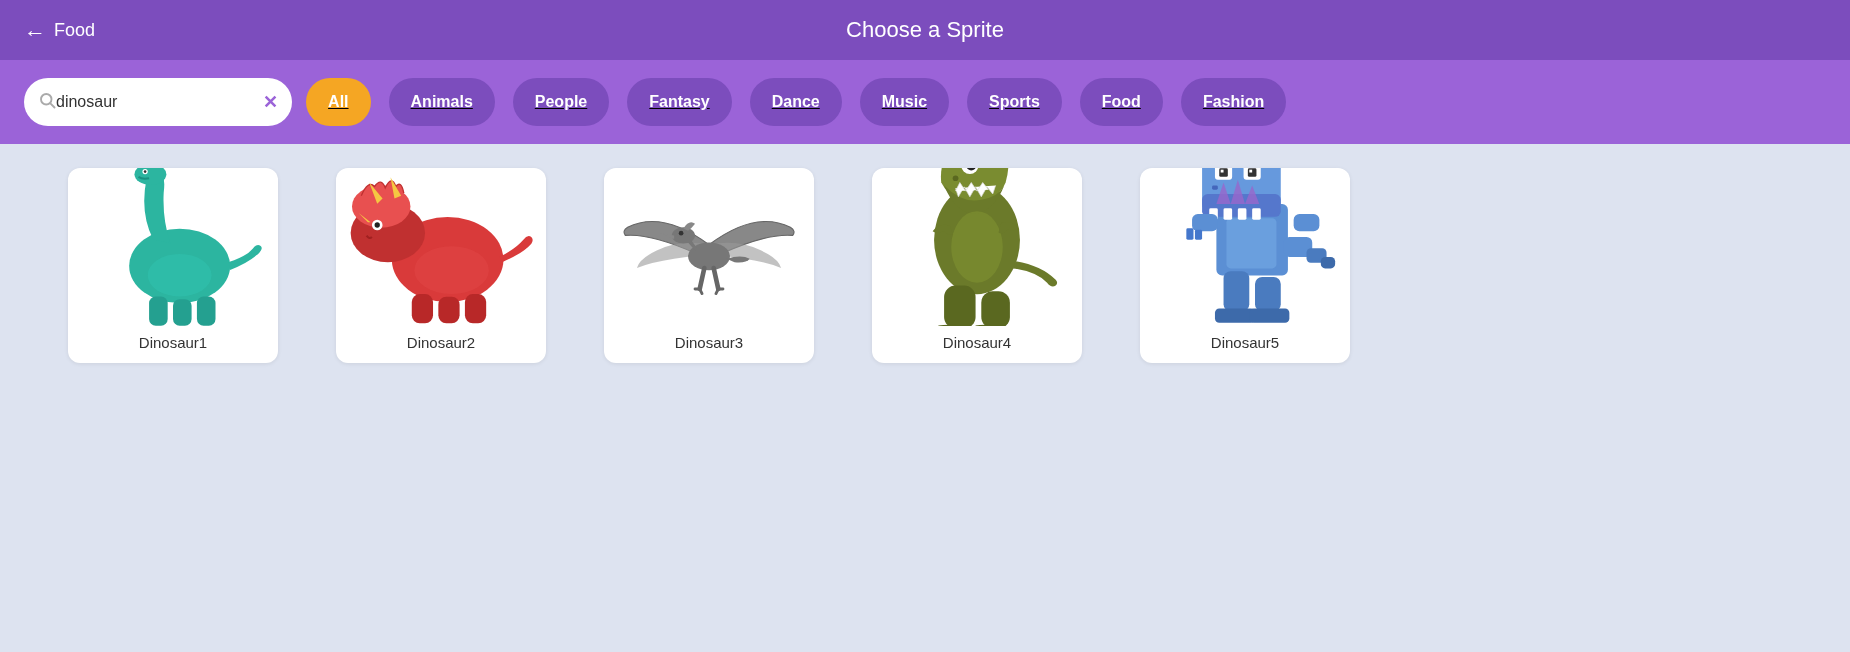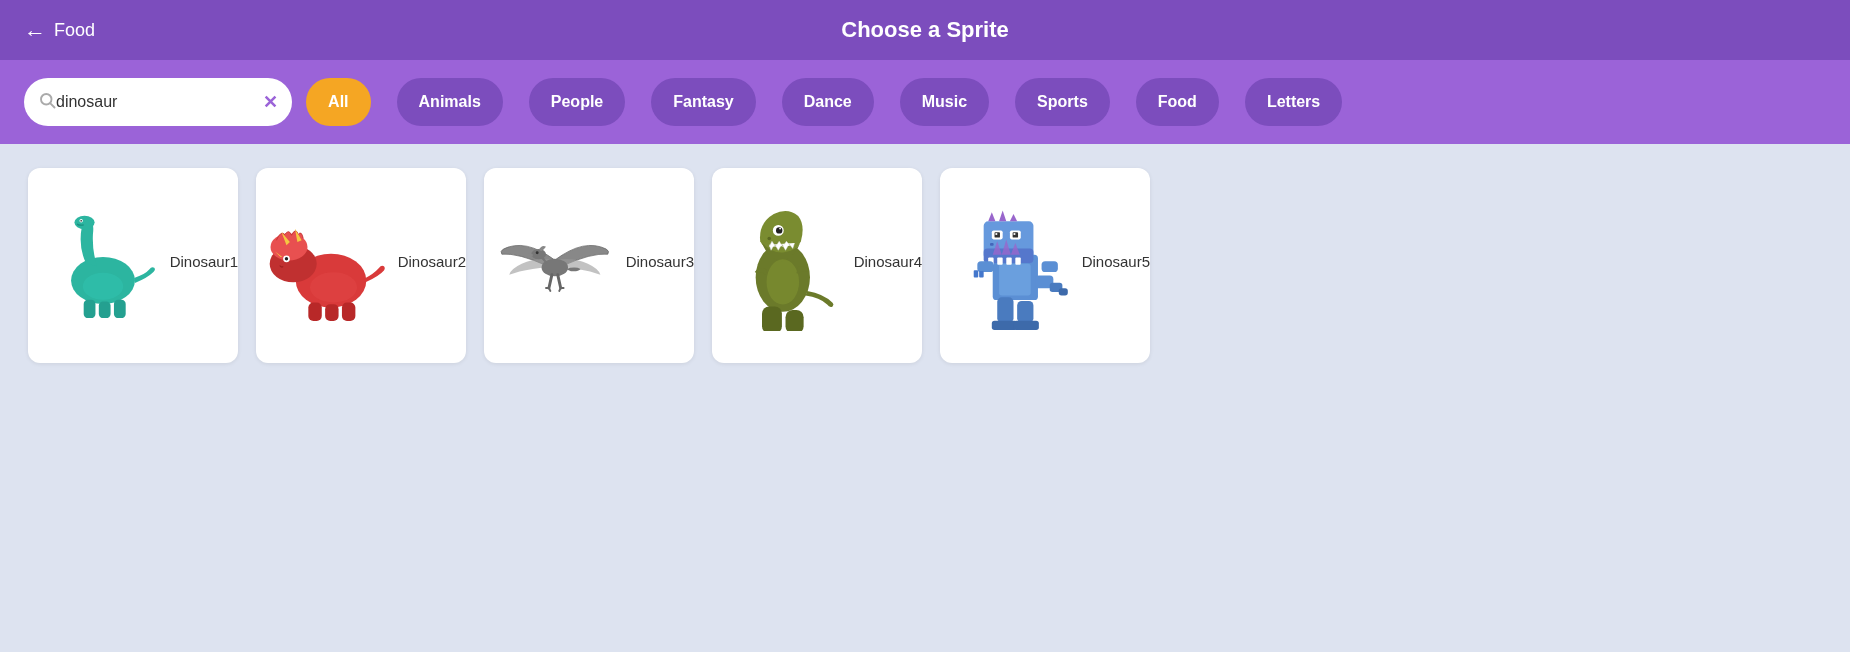--- a/index.html
+++ b/index.html
@@ -34,21 +34,21 @@
       background: none;
       border: none;
     }
     #back-arrow {
       font-size: 22px;
       color: white;
     }
     #header-title {
       color: white;
       font-size: 22px;
-      font-weight: 700;
+      font-weight: 400;
     }
 
     
     #filter-bar {
       background: #9b63d8;
       padding: 18px 24px;
       display: flex;
       align-items: center;
       gap: 14px;
       flex-wrap: nowrap;
@@ -117,28 +117,29 @@
       gap: 18px;
     }
 
     
     .sprite-card {
       background: white;
       border-radius: 12px;
       width: 210px;
       height: 195px;
       display: flex;
-      flex-direction: row;
+      flex-direction: column;
       align-items: center;
       justify-content: flex-end;
       padding-bottom: 12px;
       cursor: pointer;
       box-shadow: 0 1px 4px rgba(0,0,0,0.08);
       position: relative;
       overflow: hidden;
+      margin-left: 40px;
     }
 
     .sprite-image-area {
       flex: 1;
       display: flex;
       align-items: center;
       justify-content: center;
       width: 100%;
       padding: 12px 12px 4px;
     }
@@ -175,30 +176,30 @@
     <span id="search-icon-wrap">
       <svg width="18" height="18" viewBox="0 0 24 24" fill="none" stroke="#aaa" stroke-width="2.5" stroke-linecap="round" stroke-linejoin="round">
         <circle cx="11" cy="11" r="7"></circle>
         <line x1="16.5" y1="16.5" x2="22" y2="22"></line>
       </svg>
     </span>
     <input id="search-input" type="text" value="dinosaur" style="">
     <span id="clear-icon">✕</span>
   </div>
 
-  <div id="cat-buttons" style="display:flex;gap:26px;flex-wrap:nowrap;align-items:center;">
+  <div id="cat-buttons" style="display:flex;gap:18px;flex-wrap:nowrap;align-items:center;text-decoration:underline;">
       <button class="cat-btn active">All</button>
       <button class="cat-btn">Animals</button>
       <button class="cat-btn">People</button>
       <button class="cat-btn">Fantasy</button>
       <button class="cat-btn">Dance</button>
       <button class="cat-btn">Music</button>
       <button class="cat-btn">Sports</button>
       <button class="cat-btn">Food</button>
-      <button class="cat-btn">Letters</button>
+      <button class="cat-btn">Fashion</button>
     </div>
 </div>
 
 <div id="main">
   <div id="sprite-grid">
 
   <div class="sprite-card">
         <div class="sprite-image-area">
           <svg viewBox="0 0 140 130" xmlns="http://www.w3.org/2000/svg">
 

